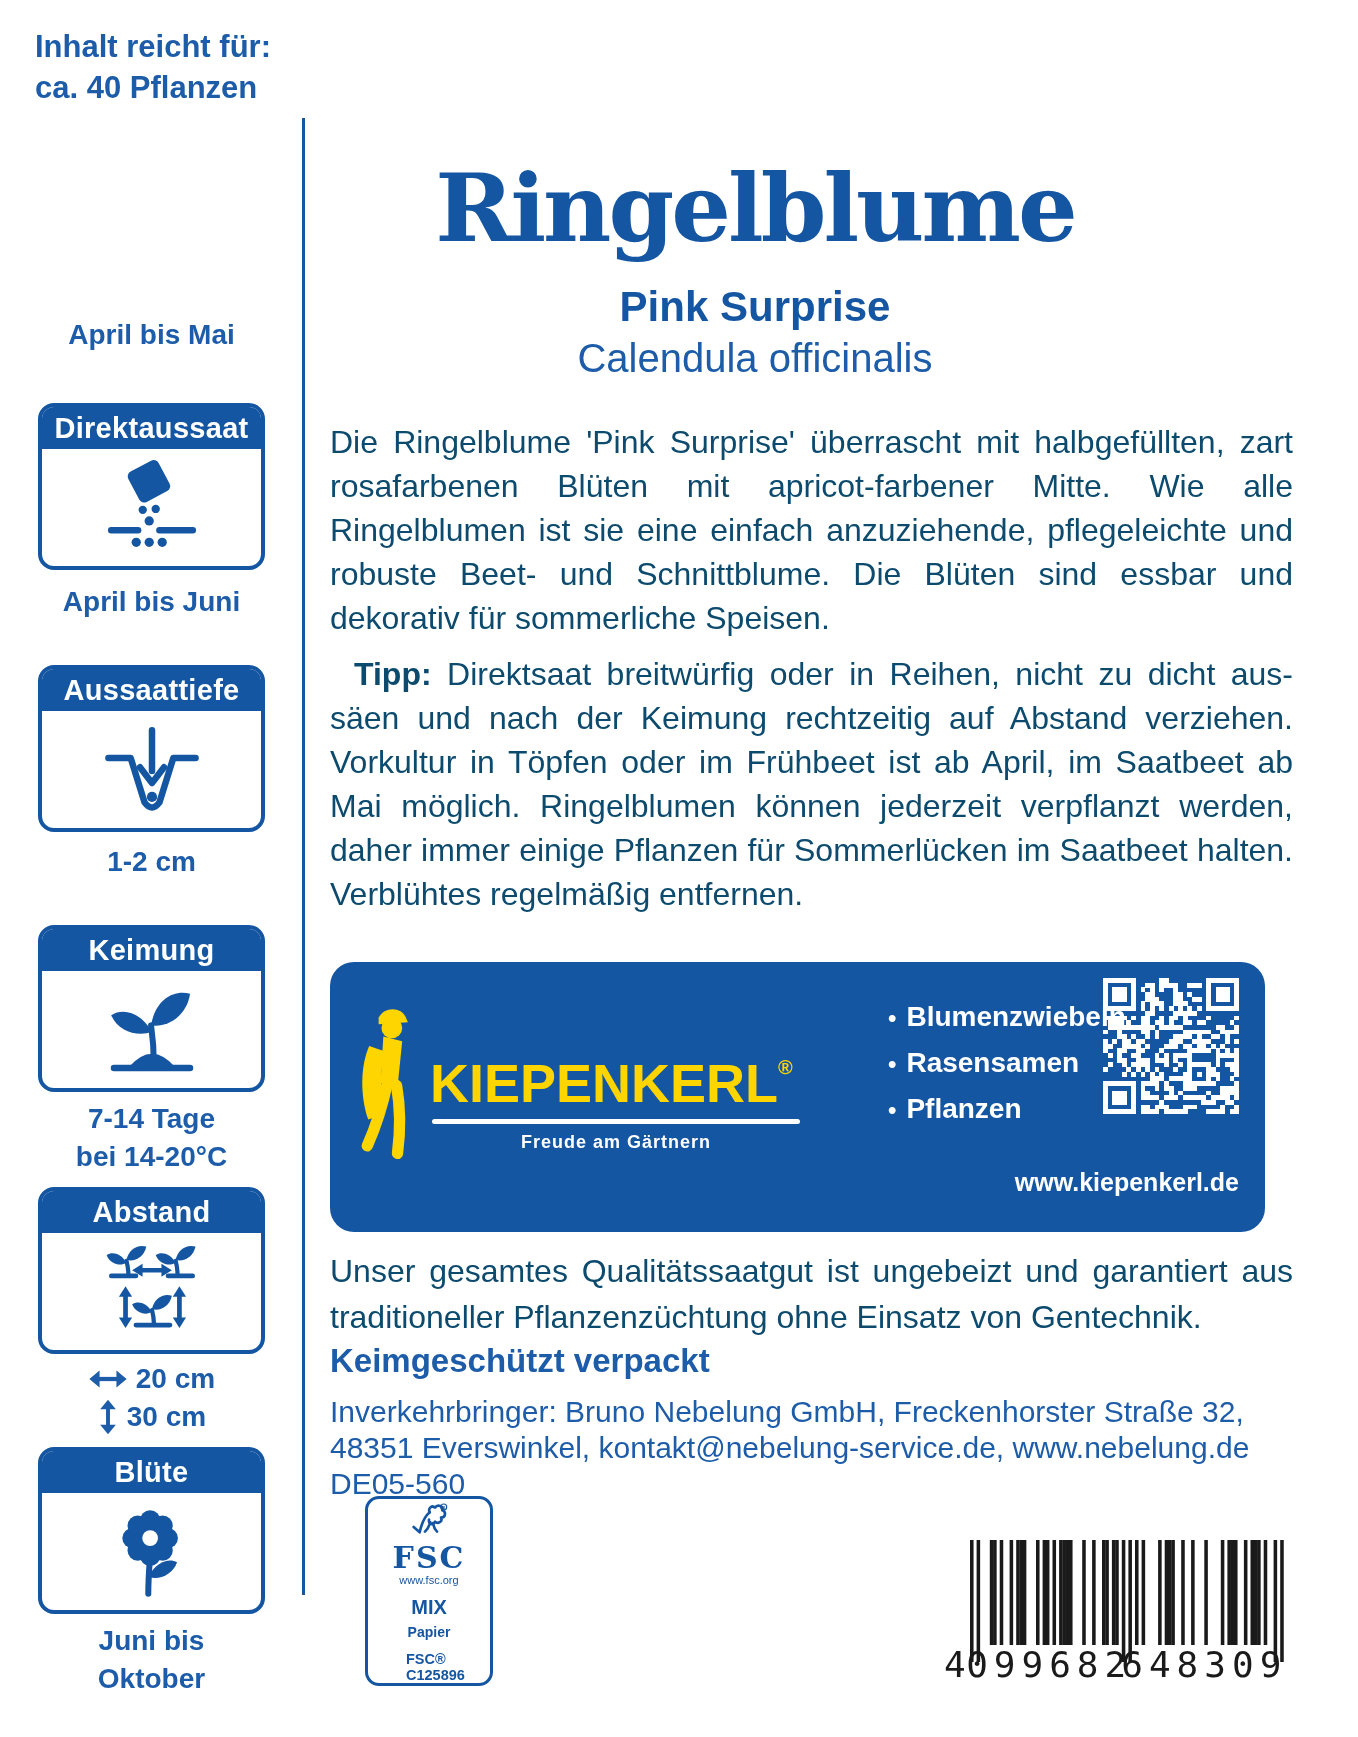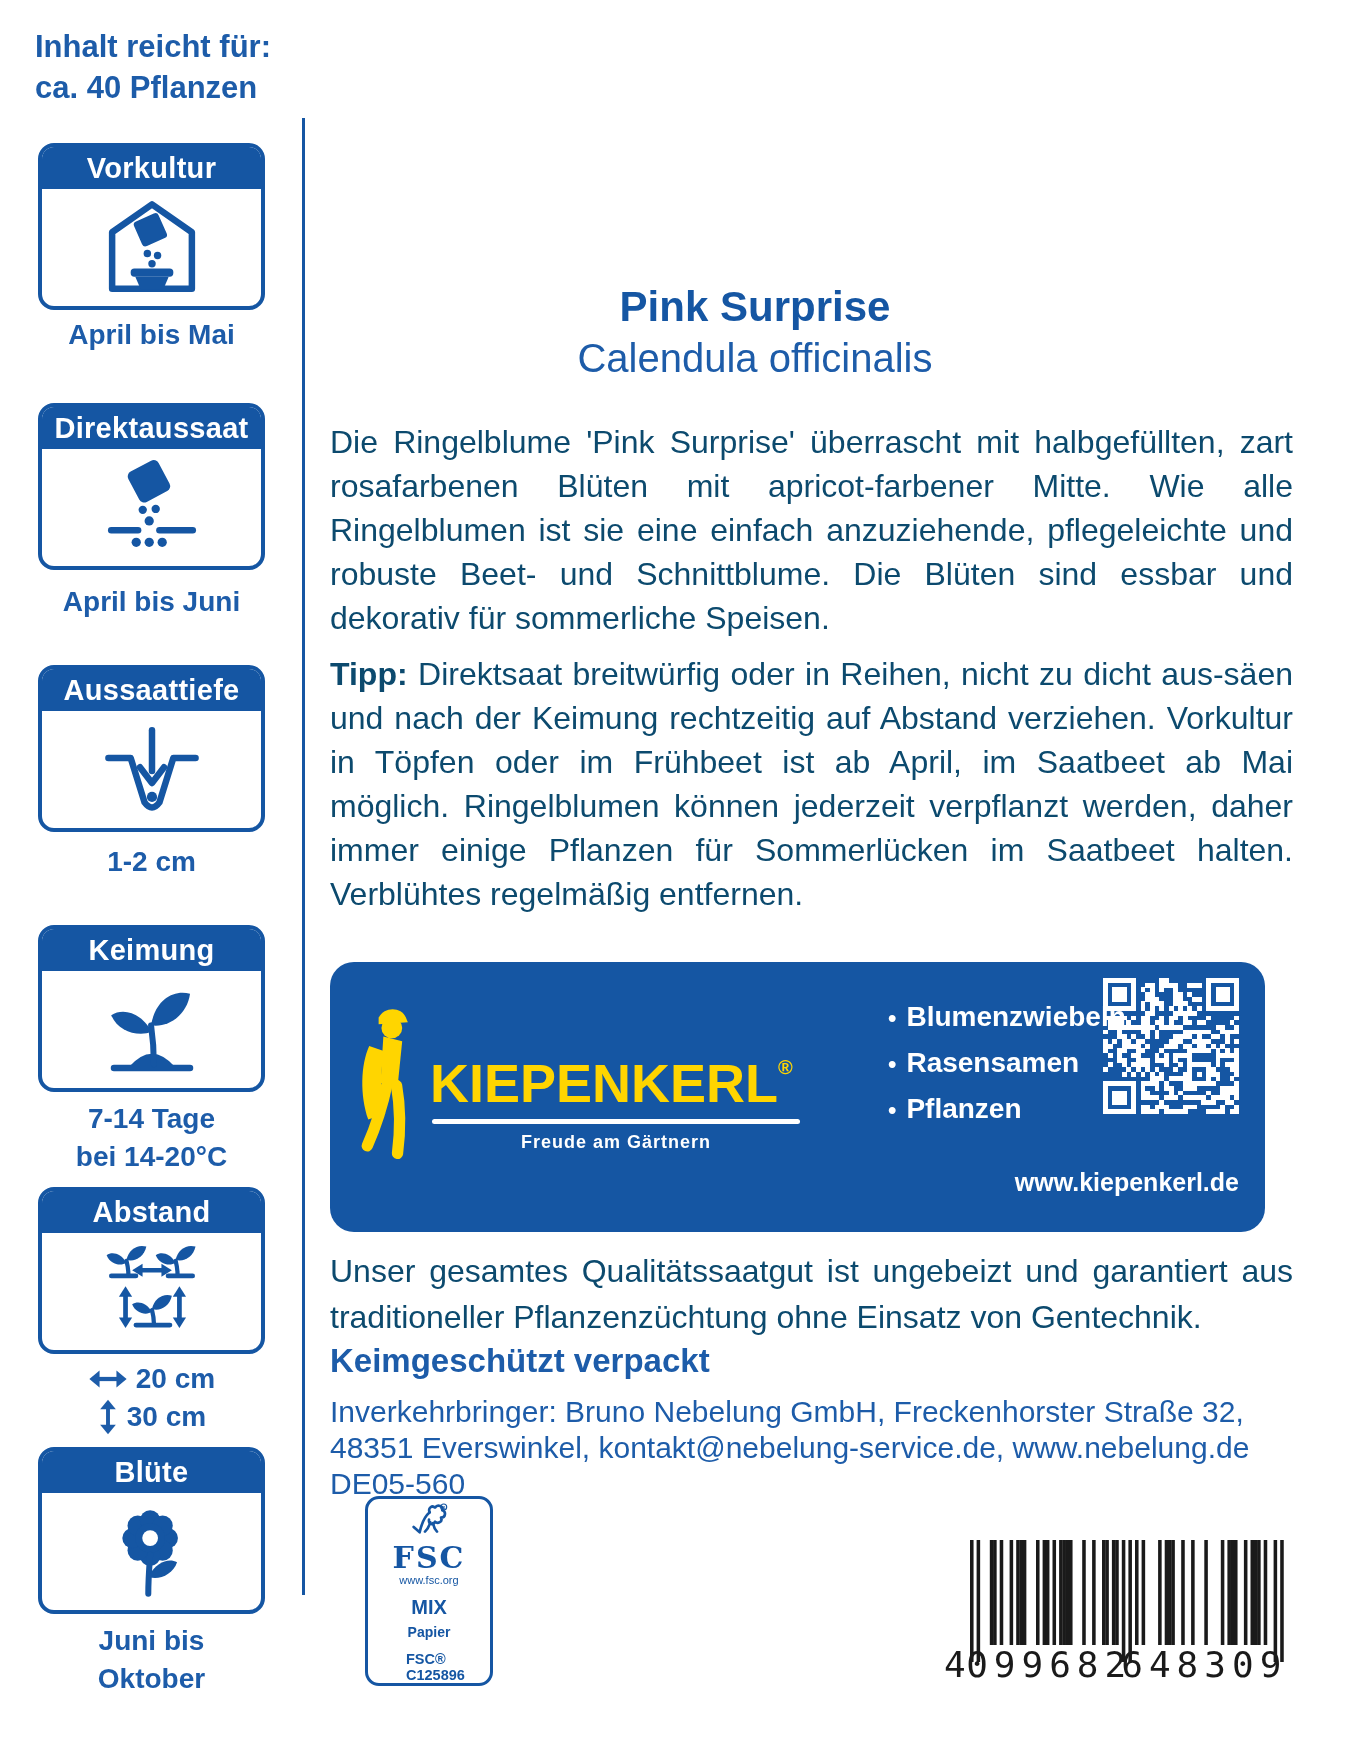--- a/index.html
+++ b/index.html
@@ -22,21 +22,21 @@
 
   
   .h-title{left:330px;width:850px;top:148px;text-align:center;
            font-family:"DejaVu Serif","Liberation Serif",serif;font-weight:bold;
            font-size:94px;letter-spacing:-3px;color:#1556a3;line-height:120px;}
   .h-variety{left:330px;width:850px;top:283px;text-align:center;font-size:42px;font-weight:bold;color:#1556a3;}
   .h-botanical{left:330px;width:850px;top:336px;text-align:center;font-size:40px;font-weight:normal;color:#1d5ca9;}
 
   
   .para{left:330px;width:963px;font-size:32px;line-height:44px;text-align:justify;color:#0c4a6e;}
-  .para b{font-weight:bold;}
+  .para b{font-weight:bold;margin-left:24px;}
   .p-desc{top:420px;}
   .p-tip{top:652px;}
 
   
   .banner{left:330px;top:962px;width:935px;height:270px;background:#1556a3;border-radius:24px;}
   .banner .figure{position:absolute;left:26px;top:42px;}
   .banner .wordmark{position:absolute;left:100px;top:90px;color:#ffd500;font-weight:bold;font-size:54px;letter-spacing:0px;white-space:nowrap;}
   .banner .wordmark sup{font-size:20px;vertical-align:28px;}
   .banner .rule{position:absolute;left:102px;top:157px;width:368px;height:5px;background:#fff;border-radius:3px;}
   .banner .slogan{position:absolute;left:102px;top:170px;width:368px;text-align:center;color:#fff;font-weight:bold;font-size:18px;letter-spacing:1px;}
@@ -66,38 +66,20 @@
 
 <div class="page">
 
   <div class="abs top-note">
     <div>Inhalt reicht für:</div>
     <div>ca. 40 Pflanzen</div>
   </div>
 
   <div class="abs divider"></div>
 
-  <div class="abs sbox" style="top:143px">
-    <div class="hd">Vorkultur</div>
-    <div class="ic">
-      <svg width="102" height="102" viewBox="0 0 110 110">
-        <g fill="none" stroke="#1556a3" stroke-width="7" stroke-linejoin="round" stroke-linecap="round">
-          <path d="M55 8 L98 38 V99 H12 V38 Z"></path>
-        </g>
-        <g fill="#1556a3">
-          <rect x="39" y="21" width="29" height="29" rx="4" transform="rotate(-24 53 36)"></rect>
-          <circle cx="50" cy="61" r="4"></circle>
-            <circle cx="61" cy="63" r="4"></circle>
-            <circle cx="55" cy="72" r="4"></circle>
-          <rect x="32" y="77" width="46" height="9" rx="4"></rect>
-          <path d="M37 86 h36 l-6 14 h-24 Z"></path>
-        </g>
-      </svg>
-    </div>
-  </div>
   <div class="abs scap" style="top:316px">April bis Mai</div>
 
   <div class="abs sbox" style="top:403px">
     <div class="hd">Direktaussaat</div>
     <div class="ic">
       <svg width="102" height="102" viewBox="0 0 110 110">
         <g fill="#1556a3">
           <rect x="33" y="8" width="37" height="37" rx="6" transform="rotate(-28 51 26)"></rect>
           <circle cx="45" cy="57" r="4.5"></circle>
             <circle cx="59" cy="56" r="4.5"></circle>
@@ -218,20 +200,21 @@
             <circle cx="66.4" cy="26.6" r="11"></circle>
           <circle cx="53" cy="40" r="16"></circle>
         </g>
         <circle cx="53" cy="40" r="8.5" fill="#ffffff"></circle>
         <path d="M53 58 C52 72 51 84 51 100" stroke="#1556a3" stroke-width="6.5" fill="none" stroke-linecap="round"></path>
         <path d="M52 80 C60 66 73 61 82 66 C78 79 62 86 52 82 Z" fill="#1556a3"></path>
       </svg>
     </div>
   </div>
 
+  <div class="abs h-title">Ringelblume</div>
   <div class="abs h-variety">Pink Surprise</div>
   <div class="abs h-botanical">Calendula officinalis</div>
 
   <div class="abs para p-desc">Die Ringelblume 'Pink Surprise' überrascht mit halbgefüllten, zart rosafarbenen Blüten mit apricot-farbener Mitte. Wie alle Ringelblumen ist sie eine einfach anzuziehende, pflegeleichte und robuste Beet- und Schnittblume. Die Blüten sind essbar und dekorativ für sommerliche Speisen.</div>
 
   <div class="abs para p-tip">
     <b>Tipp:</b><span> Direktsaat breitwürfig oder in Reihen, nicht zu dicht aus-säen und nach der Keimung rechtzeitig auf Abstand verziehen. Vorkultur in Töpfen oder im Frühbeet ist ab April, im Saatbeet ab Mai möglich. Ringelblumen können jederzeit verpflanzt werden, daher immer einige Pflanzen für Sommerlücken im Saatbeet halten. Verblühtes regelmäßig entfernen.</span>
   </div>
 
   <div class="abs banner">

